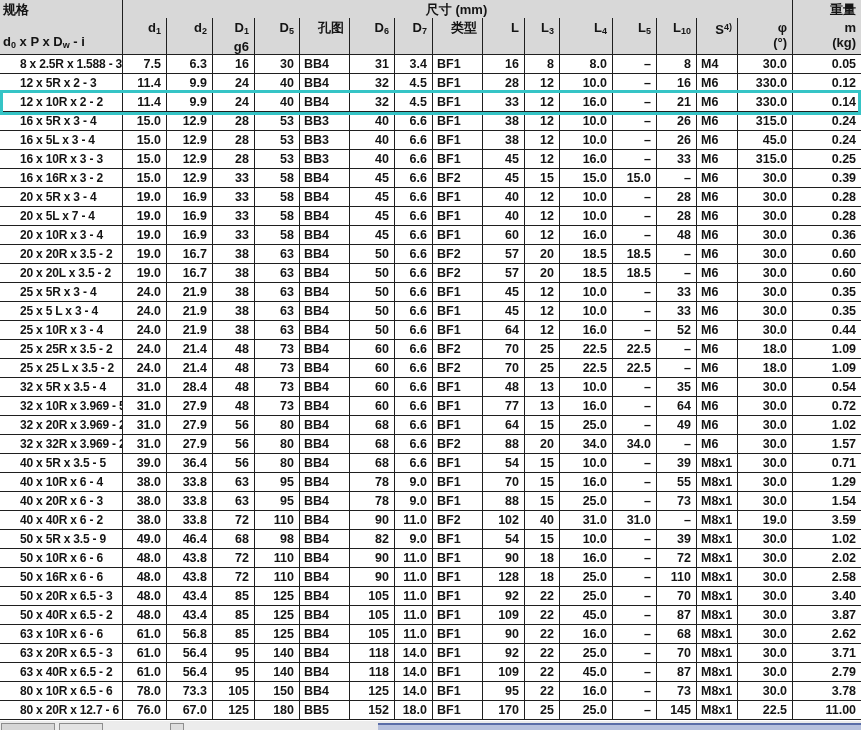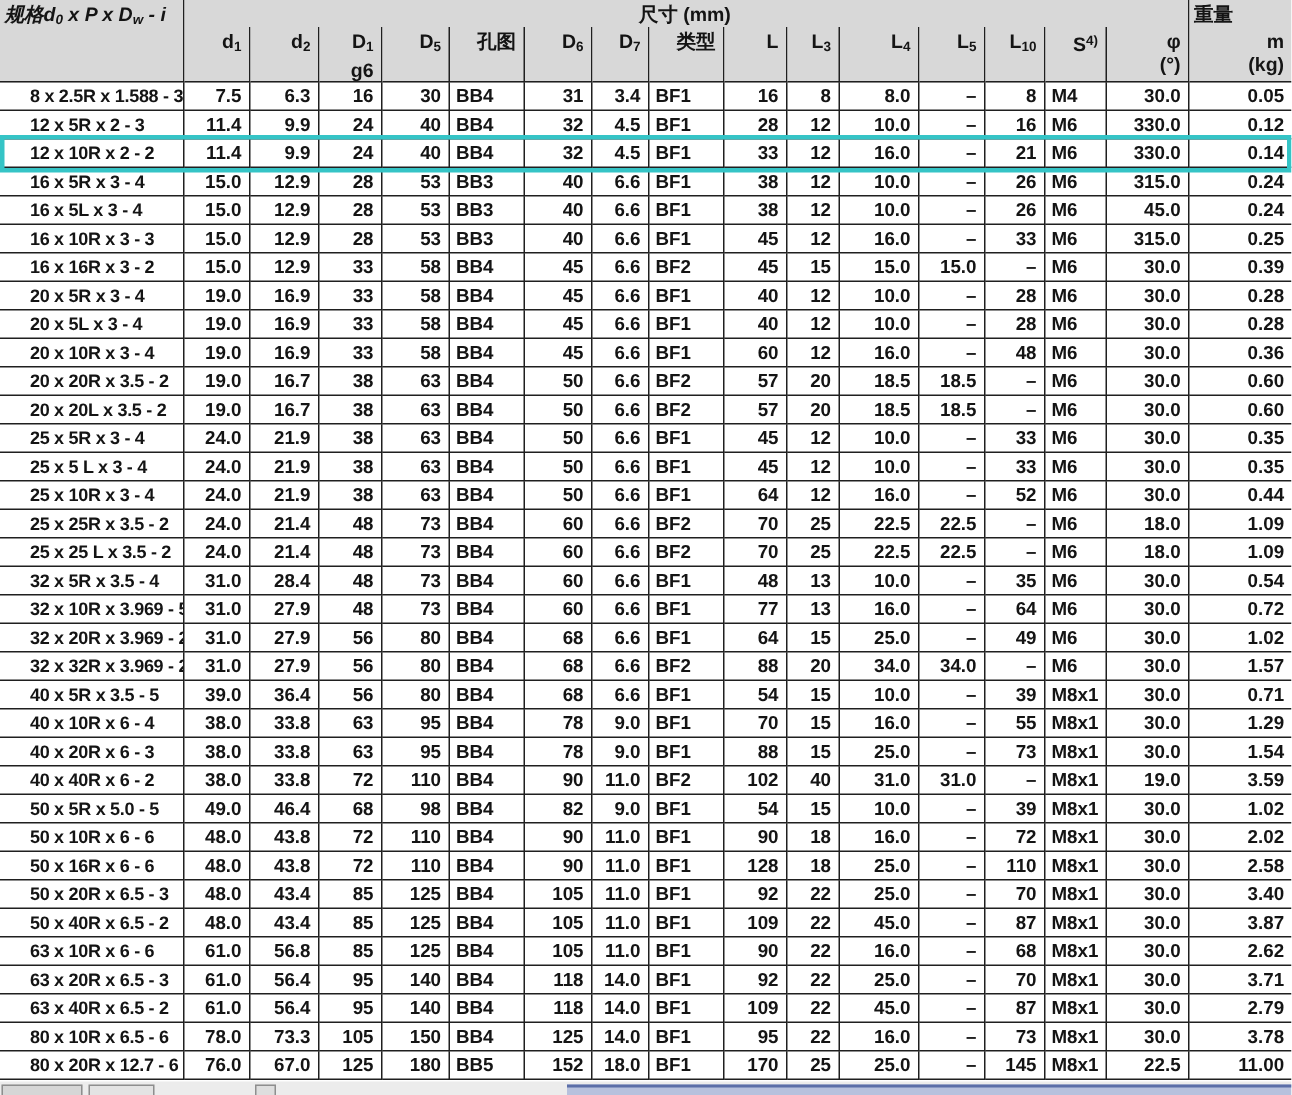--- a/index.html
+++ b/index.html
@@ -14,23 +14,23 @@
     box-sizing:border-box;
   }
   
   thead th{
     background:var(--header-bg);vertical-align:top;text-align:right;
     font-size:13px;line-height:15px;padding:2px 5px 0 3px;
   }
   tr.h1{height:18px;}
   tr.h2{height:37px;padding-left:18px;}
   .spec-h{text-align:left;border-right:1px solid var(--line);border-bottom:1px solid var(--line);}
-  .spec-h .inner{display:flex;flex-direction:row;height:51px;font-style:italic;}
+  .spec-h .inner{display:flex;flex-direction:column;justify-content:space-between;height:51px;}
   .dims-h{text-align:center;border-right:1px solid var(--line);}
-  .weight-h{text-align:left;}
+  .weight-h{text-align:right;}
   .sub-h{border-bottom:1px solid var(--line);border-right:1px solid var(--line);}
   .sub-h.align-left{text-align:right;padding-left:4px;margin-top:18px;}
   tr.h2 .sub-h:last-child{border-right:none;}
   sub{font-size:9px;vertical-align:-2px;font-weight:bold;}
   sup{font-size:9px;vertical-align:4px;font-weight:bold;}
   
   tbody td{
     border-right:1px solid var(--line);border-bottom:1px solid var(--line);
     font-size:12.5px;height:19px;padding:0 5px 0 3px;line-height:18px;
   }
@@ -289,21 +289,21 @@
           <td class="align-right">40</td>
           <td class="align-right">12</td>
           <td class="align-right">10.0</td>
           <td class="align-right">–</td>
           <td class="align-right">28</td>
           <td class="align-left">M6</td>
           <td class="align-right">30.0</td>
           <td class="align-right">0.28</td>
         </tr>
         <tr>
-          <td class="align-left spec-cell">20 x 5L x 3 - 4</td>
+          <td class="align-left spec-cell">20 x 5L x 7 - 4</td>
           <td class="align-right">19.0</td>
           <td class="align-right">16.9</td>
           <td class="align-right">33</td>
           <td class="align-right">58</td>
           <td class="align-left">BB4</td>
           <td class="align-right">45</td>
           <td class="align-right">6.6</td>
           <td class="align-left">BF1</td>
           <td class="align-right">40</td>
           <td class="align-right">12</td>
@@ -612,21 +612,21 @@
           <td class="align-right">102</td>
           <td class="align-right">40</td>
           <td class="align-right">31.0</td>
           <td class="align-right">31.0</td>
           <td class="align-right">–</td>
           <td class="align-left">M8x1</td>
           <td class="align-right">19.0</td>
           <td class="align-right">3.59</td>
         </tr>
         <tr>
-          <td class="align-left spec-cell">50 x 5R x 5.0 - 5</td>
+          <td class="align-left spec-cell">50 x 5R x 3.5 - 9</td>
           <td class="align-right">49.0</td>
           <td class="align-right">46.4</td>
           <td class="align-right">68</td>
           <td class="align-right">98</td>
           <td class="align-left">BB4</td>
           <td class="align-right">82</td>
           <td class="align-right">9.0</td>
           <td class="align-left">BF1</td>
           <td class="align-right">54</td>
           <td class="align-right">15</td>

